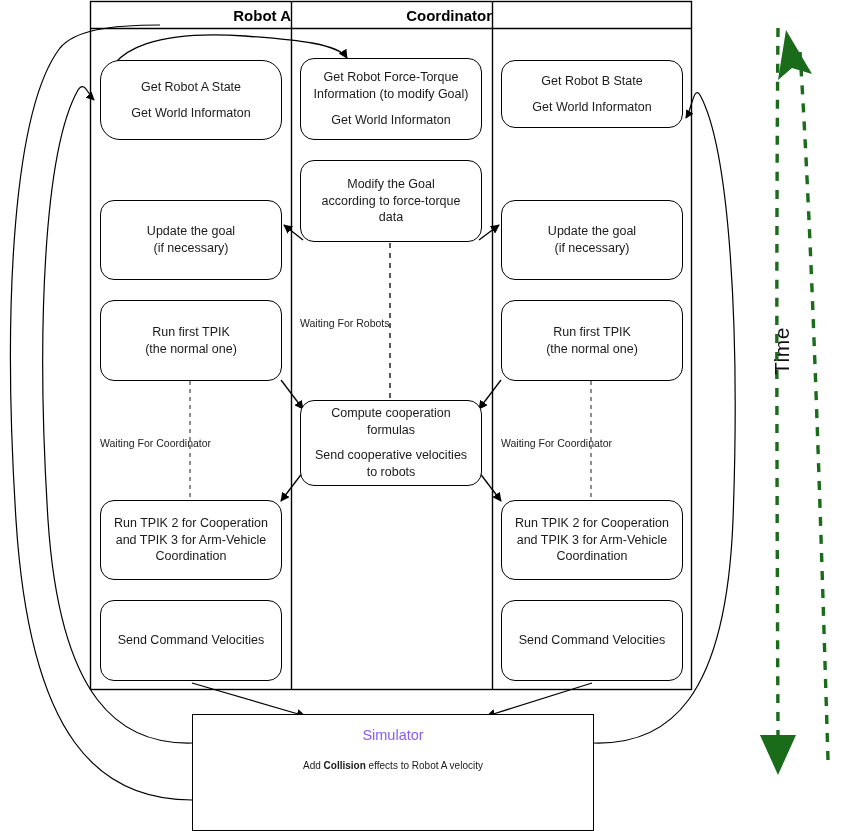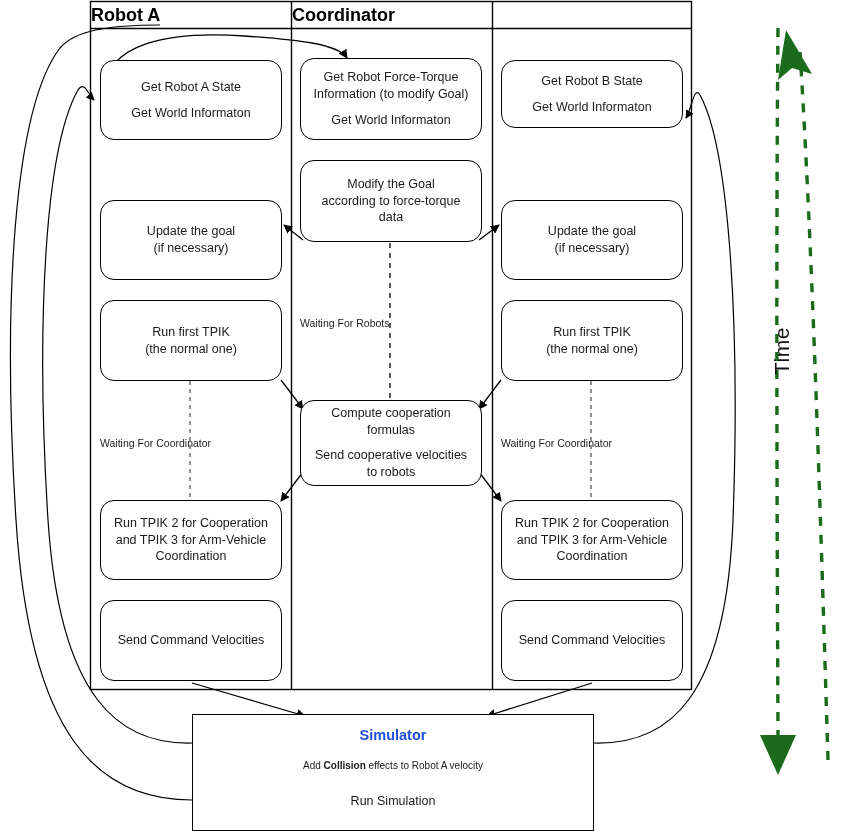--- a/index.html
+++ b/index.html
@@ -43,43 +43,43 @@
     line-height: 1.35;
     padding: 4px 8px;
   }
   .node .ln { display: block; white-space: nowrap; }
   .node .gap { height: 9px; }
   .colheader {
     position: absolute;
     box-sizing: border-box;
     display: flex;
     align-items: center;
-    justify-content: flex-start;
+    justify-content: flex-end;
     font-weight: bold;
-    font-size: 18px;
+    font-size: 15px;
     color: #000;
   }
   .waitlabel {
     position: absolute;
     font-size: 10.5px;
     color: #222;
     white-space: nowrap;
   }
   .simbox {
     position: absolute;
     box-sizing: border-box;
     border: 1.6px solid #000;
     background: #fff;
     text-align: center;
     padding-top: 12px;
   }
   .simtitle {
-    font-weight: bold;
+    font-weight: normal;
     font-size: 14.5px;
-    color: #1d4ed8;
+    color: #8b5cf6;
     margin-bottom: 16px;
   }
   .simline {
     font-size: 10px;
     color: #1a1a1a;
     line-height: 1.45;
   }
   .simline b { font-weight: bold; }
   .simrun {
     font-size: 12.5px;
@@ -187,21 +187,21 @@
     <path d="M 786 30 L 812 74 L 792 68 L 778 80 Z" fill="#1a6b1a"></path>
   </svg>
 
   <div class="colheader" style="left:91px; top:2px; width:200px; height:27px;">
     <span>Robot A</span>
   </div>
   <div class="colheader" style="left:292px; top:2px; width:200px; height:27px;">
     <span>Coordinator</span>
   </div>
 
-  <div class="node" style="left:100px; top:60px; width:182px; height:80px;">
+  <div class="node" style="left:100px; top:60px; width:182px; height:80px;border-radius:20px;">
     <span class="ln">Get Robot A State</span>
     <span class="gap"></span>
     <span class="ln">Get World Informaton</span>
   </div>
 
   <div class="node" style="left:100px; top:200px; width:182px; height:80px;">
     <span class="ln">Update the goal</span>
     <span class="ln">(if necessary)</span>
   </div>
 
@@ -277,20 +277,19 @@
 
   <div class="node" style="left:501px; top:600px; width:182px; height:81px;">
     <span class="ln">Send Command Velocities</span>
   </div>
 
   <div class="simbox" style="left:192px; top:714px; width:402px; height:117px;">
     <div class="simtitle">Simulator</div>
     <div class="simline">
       <span>Add </span><b>Collision</b><span> effects to Robot A velocity</span>
     </div>
-    <div class="simrun">Run Simulation</div>
   </div>
 
   <div class="timelabel" style="left:770px; top:375px;">
     <span>Time</span>
   </div>
 
 </div>
 
 </body></html>

